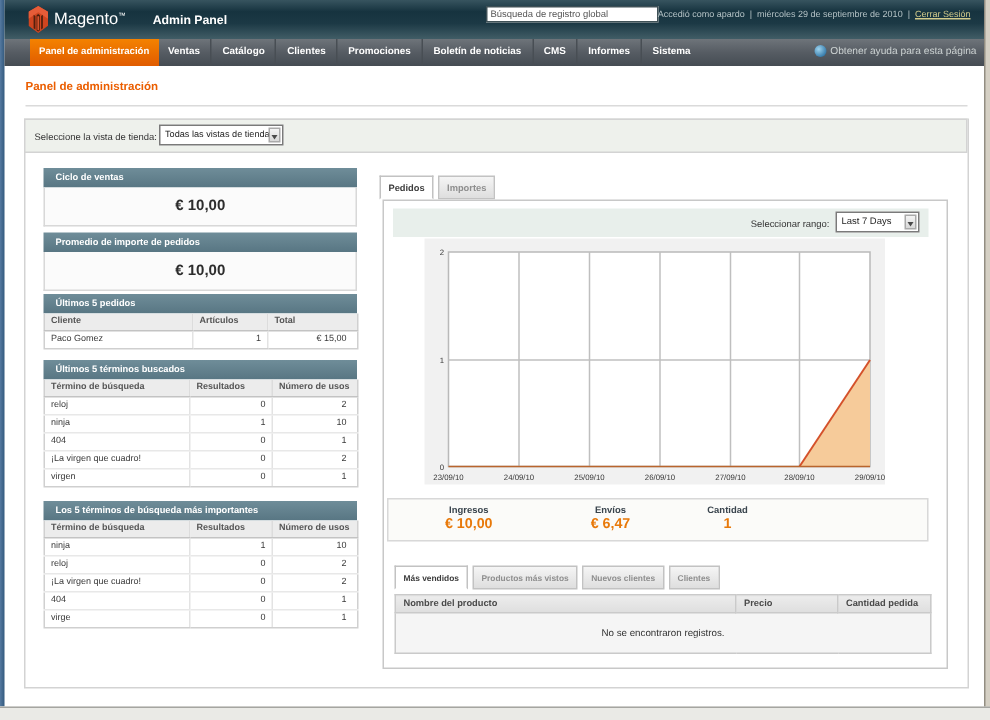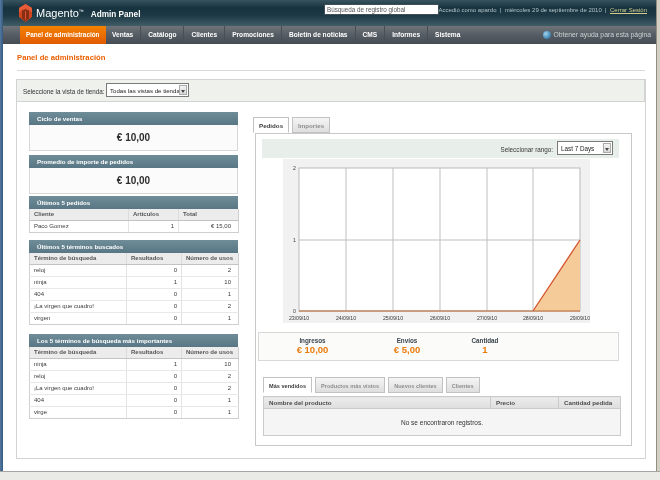--- a/index.html
+++ b/index.html
@@ -12,21 +12,21 @@
 #wright { left:656px; top:0; width:4px; height:480px;
   background:#d5d0c4; border-left:1px solid #938e82; }
 #wbottom { left:0; top:471px; width:660px; height:9px;
   background:#eaeae6; border-top:1px solid #a5a5a1; }
 
 #header { left:3px; top:0; width:653px; height:26px;
   background:linear-gradient(180deg,#37545f 0%,#16333f 30%,#1c3945 60%,#415d66 100%); }
 #logo { left:16px; top:4px; }
 #brand { left:33px; top:7px; color:#fff; font-size:11px; }
 #brand .tm { font-size:5px; vertical-align:4px; }
-#brand b { font-size:8.2px; margin-left:7px; }
+#brand b { font-size:8.2px; margin-left:18px; }
 #gsearch { left:321px; top:4px; width:115px; height:11px; background:#fff;
   border:1px solid #3e5056; font-size:6.3px; color:#555; line-height:9px; padding-left:2px; }
 #hright { right:9px; top:7px; color:#b4c2c5; font-size:6px; }
 #hright a { color:#d2cb8b; text-decoration:underline; }
 
 #nav { left:3px; top:26px; width:653px; height:18px;
   background:linear-gradient(180deg,#6e747a 0%,#565c63 50%,#454c53 100%); }
 #nav .tab-active { position:absolute; left:17px; top:0; height:18px; padding:0 6px;
   background:linear-gradient(180deg,#f48200,#e05b00); color:#fff; font-weight:bold;
   font-size:6.4px; line-height:18px; }
@@ -289,21 +289,21 @@
   </svg>
 </div>
 
 <div class="abs" id="totals">
   <div class="cell c1">
       <div class="lab">Ingresos</div>
       <div class="val">€ 10,00</div>
     </div>
   <div class="cell c3">
       <div class="lab">Envíos</div>
-      <div class="val">€ 5,00</div>
+      <div class="val">€ 6,47</div>
     </div>
   <div class="cell c4">
       <div class="lab">Cantidad</div>
       <div class="val">1</div>
     </div>
 </div>
 
 <div class="tabs" id="btabs">
   <div class="tab on">Más vendidos</div>
   <div class="tab">Productos más vistos</div>

